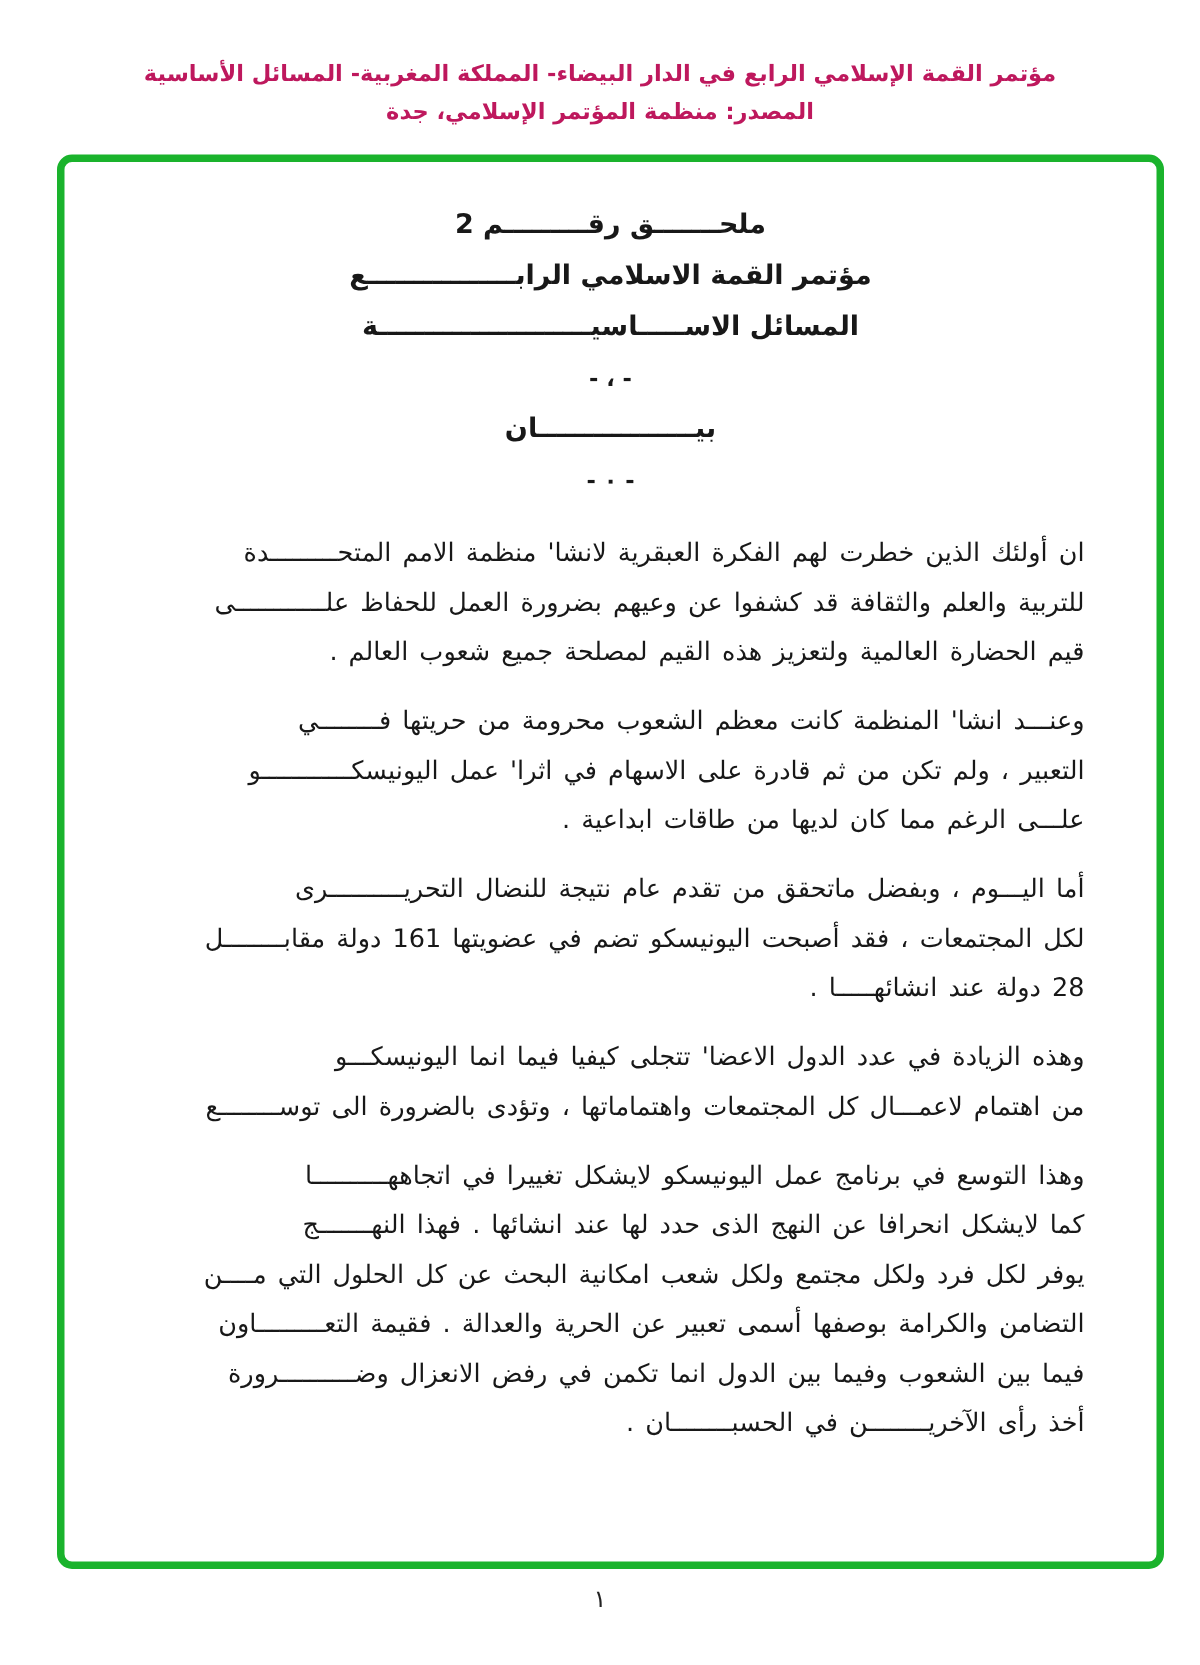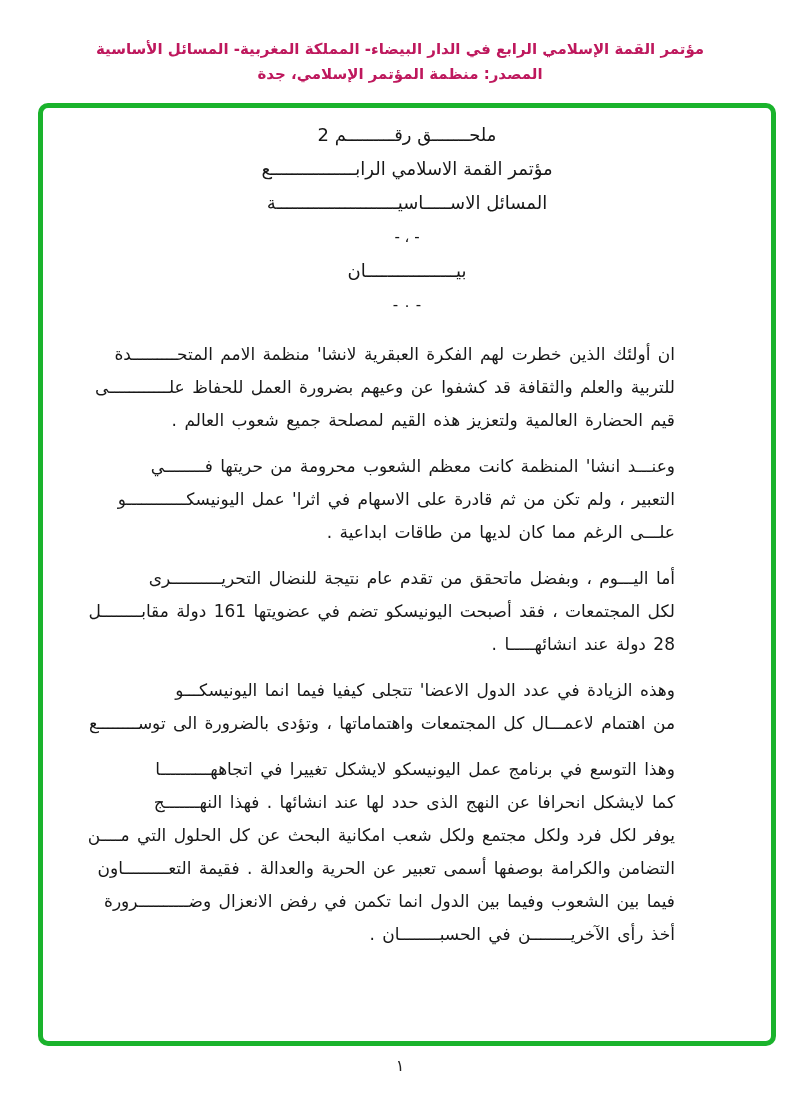--- a/index.html
+++ b/index.html
@@ -15,26 +15,26 @@
   }
   .doc-header .title{font-size:15px;letter-spacing:0;}
   .doc-header .source{font-size:15px;margin-top:7px;}
   .highlight-frame{
     position:absolute;left:38px;top:103px;width:728px;height:933px;
     border:5px solid #1ab32c;border-radius:10px;
     box-sizing:content-box;
   }
   .annex{
     direction:rtl;text-align:center;
-    padding-top:10px;font-size:18px;line-height:34px;color:#181818;
+    padding-top:25px;font-size:18px;line-height:34px;color:#181818;font-weight:bold;
   }
   .annex .sep{font-size:15px;letter-spacing:4px;}
   .page-body{
     direction:rtl;text-align:right;
-    padding:16px 72px 0 26px;
+    padding:16px 24px 0 26px;
     font-size:17px;line-height:33px;color:#181818;
     word-spacing:2px;
   }
   .page-body p{margin:0 0 13px 0;text-indent:24px;}
   .line{display:block;}
   .page-footer{
     position:absolute;top:1056px;left:0;width:100%;
     text-align:center;font-size:16px;color:#222;
   }
 </style>

